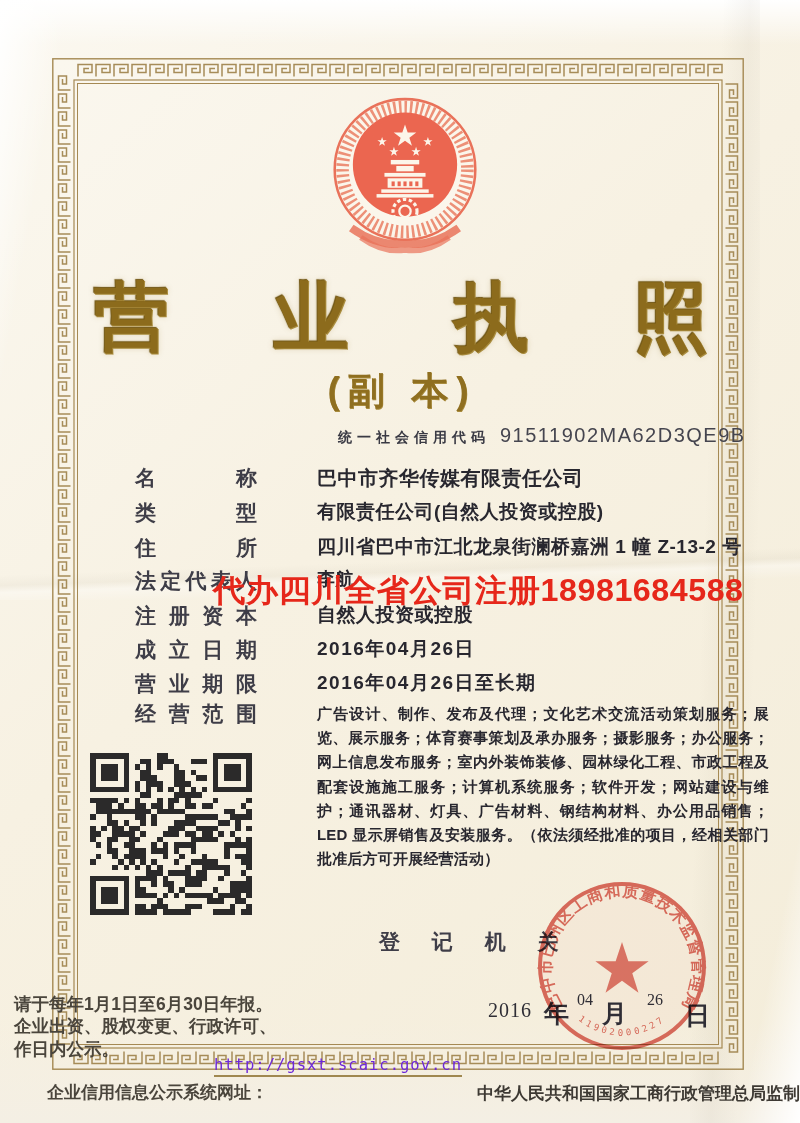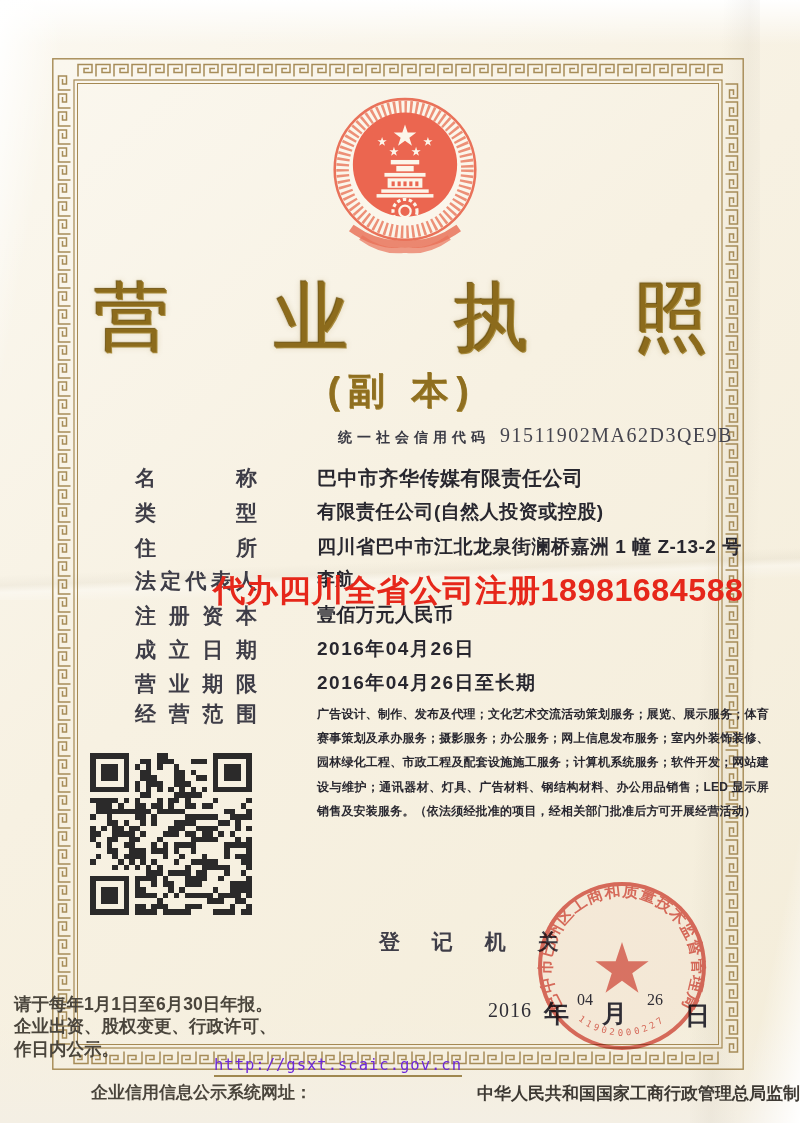--- a/index.html
+++ b/index.html
@@ -21,48 +21,48 @@
   .crease.c1{left:0;top:540px;width:800px;height:60px;
     background:linear-gradient(178deg,rgba(0,0,0,0) 40%,rgba(120,110,90,.05) 52%,rgba(255,255,255,.35) 60%,rgba(0,0,0,0) 75%);}
   .crease.c2{left:690px;top:0;width:70px;height:1123px;
     background:linear-gradient(92deg,rgba(0,0,0,0) 30%,rgba(120,110,90,.06) 55%,rgba(0,0,0,0) 80%);}
 
   #border-svg{position:absolute;left:52px;top:58px;z-index:1;}
   #emblem-svg{position:absolute;left:326px;top:95px;z-index:4;opacity:.92;}
 
   .title{
     position:absolute;left:52px;top:268px;width:692px;z-index:5;
-    text-align:center;font-size:75px;font-weight:400;
+    text-align:center;font-size:75px;font-weight:700;
     letter-spacing:42px;text-indent:42px;
     color:#8c6b1c;
     text-shadow:1px 1px 0 #a98c3e,-1px -1px 1px #6e5310,0 0 6px rgba(140,107,28,.25);
     white-space:nowrap;
   }
   .subtitle{
     position:absolute;left:52px;top:366px;width:692px;z-index:5;
     text-align:center;font-size:37px;font-weight:700;color:#8f6f20;
     letter-spacing:8px;text-indent:8px;
     text-shadow:.5px .5px 0 #a98c3e;
   }
   .credit-line{position:absolute;left:338px;top:424px;z-index:5;white-space:nowrap;}
   .credit-line .lab{font-size:14px;font-weight:700;color:#3a3a44;letter-spacing:5px;}
-  .credit-line .code{font-family:Liberation Serif, serif;font-size:20px;color:#45454f;letter-spacing:1.5px;margin-left:10px;}
+  .credit-line .code{font-family:Liberation Sans, sans-serif;font-size:20px;color:#45454f;letter-spacing:1.5px;margin-left:10px;}
 
   .frow{position:absolute;left:135px;display:flex;align-items:flex-start;z-index:6;gap:48px;}
   .frow .flab{
     width:122px;min-width:122px;font-size:21px;font-weight:600;color:#3e3d47;
     text-align:justify;text-align-last:justify;line-height:1.15;
   }
   .frow .fval{
     margin-left:12px;font-size:19px;font-weight:600;color:#28272f;line-height:1.2;
     letter-spacing:.5px;
     text-align:right;
   }
   .frow.scope .fval{
-    width:452px;font-size:12px;line-height:24.2px;text-align:justify;letter-spacing:.2px;
+    width:452px;font-size:15px;line-height:24.2px;text-align:justify;letter-spacing:.2px;
   }
   .watermark{
     position:absolute;left:213px;top:570px;z-index:30;white-space:nowrap;
     font-size:31px;font-weight:700;color:#e6271a;letter-spacing:.5px;
     transform:scaleX(1.04);transform-origin:left center;
   }
   #qr-svg{position:absolute;left:90px;top:753px;z-index:6;}
 
   .registrar{
     position:absolute;left:368px;top:928px;z-index:6;
@@ -78,21 +78,21 @@
   .d-dunit{left:197px;top:9px;font-size:25px;font-weight:700;}
 
   #stamp-svg{position:absolute;left:534px;top:878px;z-index:25;mix-blend-mode:multiply;opacity:.85;}
 
   .notice{position:absolute;left:14px;top:993px;z-index:20;font-size:17.5px;font-weight:600;color:#4a453c;line-height:22.4px;white-space:nowrap;}
   .site-url{
     position:absolute;left:214px;top:1056px;z-index:21;
     font-family:"DejaVu Sans Mono",monospace;font-size:15.5px;color:#6d28d9;
     letter-spacing:1px;border-bottom:2px solid #a08850;padding-bottom:1px;white-space:nowrap;
   }
-  .site-label{position:absolute;left:47px;top:1081px;z-index:21;font-size:17px;font-weight:600;color:#4a453c;white-space:nowrap;margin-left:44px;}
+  .site-label{position:absolute;left:47px;top:1081px;z-index:21;font-size:17px;font-weight:600;color:#4a453c;white-space:nowrap;}
   .issuer{position:absolute;left:477px;top:1082px;z-index:21;font-size:17px;font-weight:600;color:#3d3933;white-space:nowrap;}
 </style>
 </head>
 <body>
 
 <div class="paper"></div>
 <div class="crease c1"></div>
 <div class="crease c2"></div>
 
 <svg id="border-svg" width="692" height="1012" viewBox="0 0 692 1012">
@@ -153,21 +153,21 @@
 <div class="frow" style="top:536px">
   <div class="flab">住所</div>
   <div class="fval">四川省巴中市江北龙泉街澜桥嘉洲 1 幢 Z-13-2 号</div>
 </div>
 <div class="frow" style="top:569px">
   <div class="flab">法定代表人</div>
   <div class="fval" style="font-size:18px">李航</div>
 </div>
 <div class="frow" style="top:604px">
   <div class="flab">注册资本</div>
-  <div class="fval">壹佰万元人民币</div>
+  <div class="fval">自然人投资或控股</div>
 </div>
 <div class="frow" style="top:638px">
   <div class="flab">成立日期</div>
   <div class="fval" style="letter-spacing:1.5px">2016年04月26日</div>
 </div>
 <div class="frow" style="top:672px">
   <div class="flab">营业期限</div>
   <div class="fval" style="letter-spacing:1.5px">2016年04月26日至长期</div>
 </div>
 <div class="frow scope" style="top:702px">

